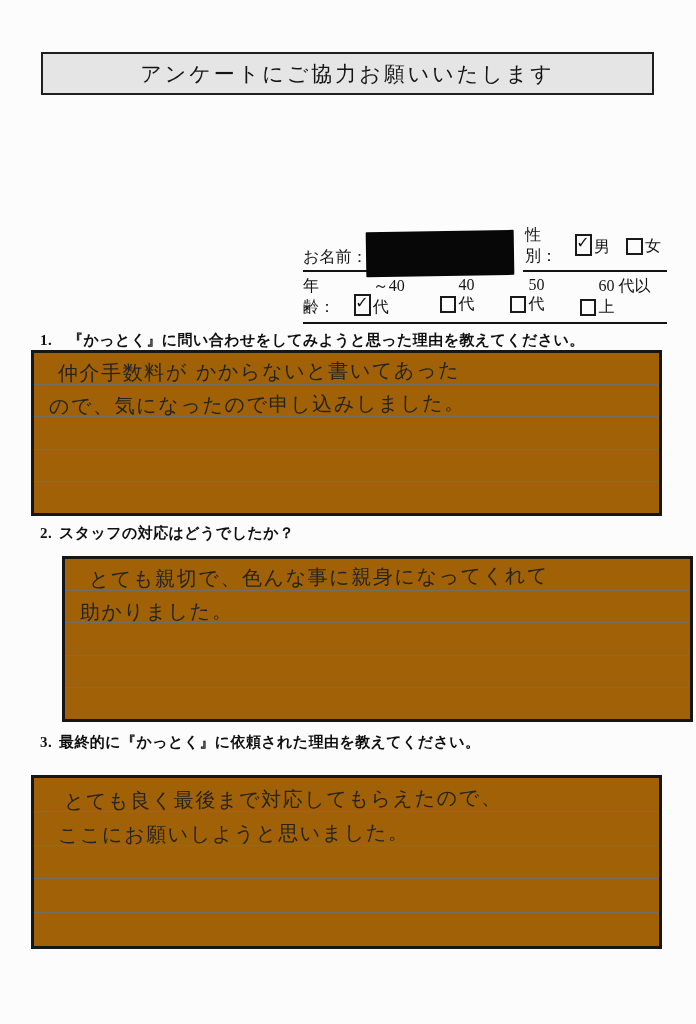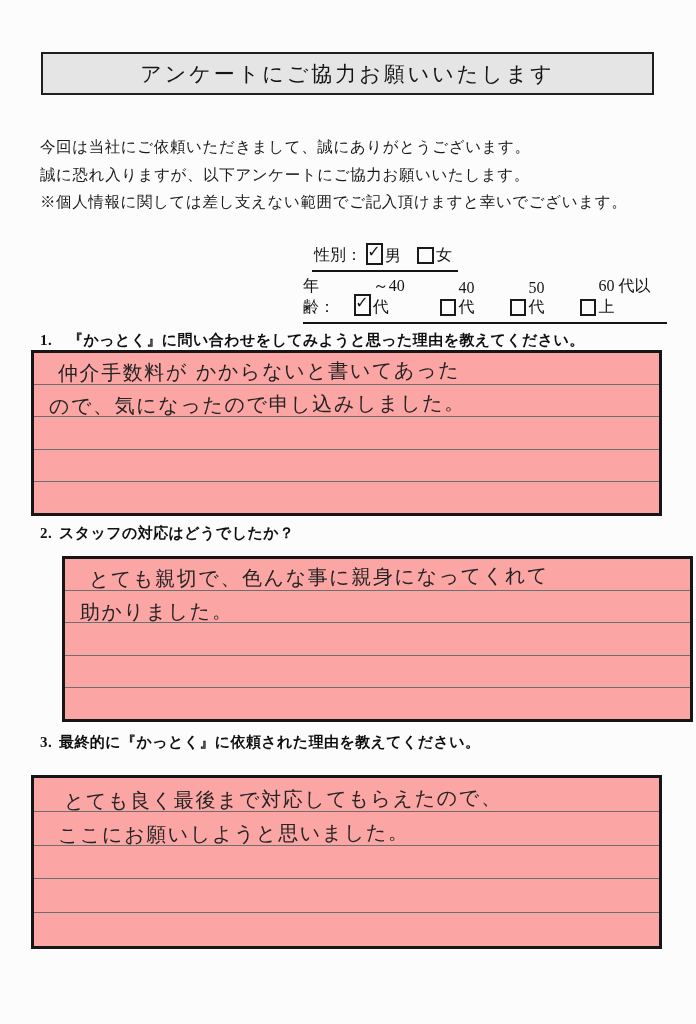--- a/index.html
+++ b/index.html
@@ -30,21 +30,21 @@
   }
   .redaction {
     position:absolute; left:63px; bottom:-6px; width:148px; height:45px;
     background:#070707; transform:rotate(-0.9deg); border-radius:1px;
   }
   .gender-group {
     margin-left:9px; display:flex; align-items:center; gap:4px;
     border-bottom:2px solid #141414; padding:0 6px 3px 2px;
   }
   .p-row2 {
-    display:flex; align-items:flex-end; gap:4px; margin-top:1px;
+    display:flex; align-items:flex-start; gap:4px; margin-top:1px;
     border-bottom:2px solid #141414; padding:3px 2px 4px 0; width:362px;
   }
   .opt { display:inline-flex; align-items:flex-end; gap:2px; }
   .opt-gap { margin-left:12px; }
   .cb {
     position:relative; display:inline-flex; align-items:center; justify-content:center;
     width:13px; height:13px; border:2px solid #1a1a1a; margin-bottom:2px;
     font-family:"DejaVu Sans",sans-serif; font-size:0; overflow:visible;
   }
   .cb.checked { font-size:16px; font-weight:bold; color:#111; }
@@ -54,21 +54,21 @@
   .cb.checked::selection { background:none; }
   .cb.checked { padding-bottom:5px; }
 
   
   .q-label { position:absolute; left:40px; font-weight:bold; font-size:15px; letter-spacing:0.4px; color:#0f0f0f; white-space:nowrap; }
   .q-num-wide { display:inline-block; margin-right:16px; }
   .q-num { display:inline-block; margin-right:7px; }
 
   .answer-box {
     position:absolute; left:31px; width:625px; height:160px;
-    border:3px solid #161616; background:#fca5a5;
+    border:3px solid #161616; background:#a16207;
   }
   .rules { display:flex; flex-direction:column; height:100%; }
   .rule-row { flex:1; border-bottom:1px solid #6e6e6e; }
   .rule-row:last-child { border-bottom:none; }
 
   .hw {
     position:absolute; white-space:nowrap;
     font-family:"DejaVu Sans",sans-serif; font-size:20px; color:#242424;
     letter-spacing:1.6px; transform:rotate(-0.5deg); transform-origin:left bottom;
   }
@@ -79,28 +79,27 @@
 </style>
 </head>
 <body>
 
 <div class="sheet">
 
   <div class="title-box">
     <span>アンケートにご協力お願いいたします</span>
   </div>
 
-  <div class="intro">
-    <p>今回は当社にご依頼いただきまして、誠にありがとうございます。</p>
-    <p>誠に恐れ入りますが、以下アンケートにご協力お願いいたします。</p>
-    <p>※個人情報に関しては差し支えない範囲でご記入頂けますと幸いでございます。</p>
-  </div>
 
   <div class="profile">
     <div class="p-row1">
+      <div class="name-group">
+        <span>お名前：</span>
+        <span class="redaction"></span>
+      </div>
       <div class="gender-group">
         <span>性別：</span>
         <span class="opt">
           <span class="cb checked">✓</span>
           <span>男</span>
         </span>
         <span class="opt opt-gap">
           <span class="cb"></span>
           <span>女</span>
         </span>

